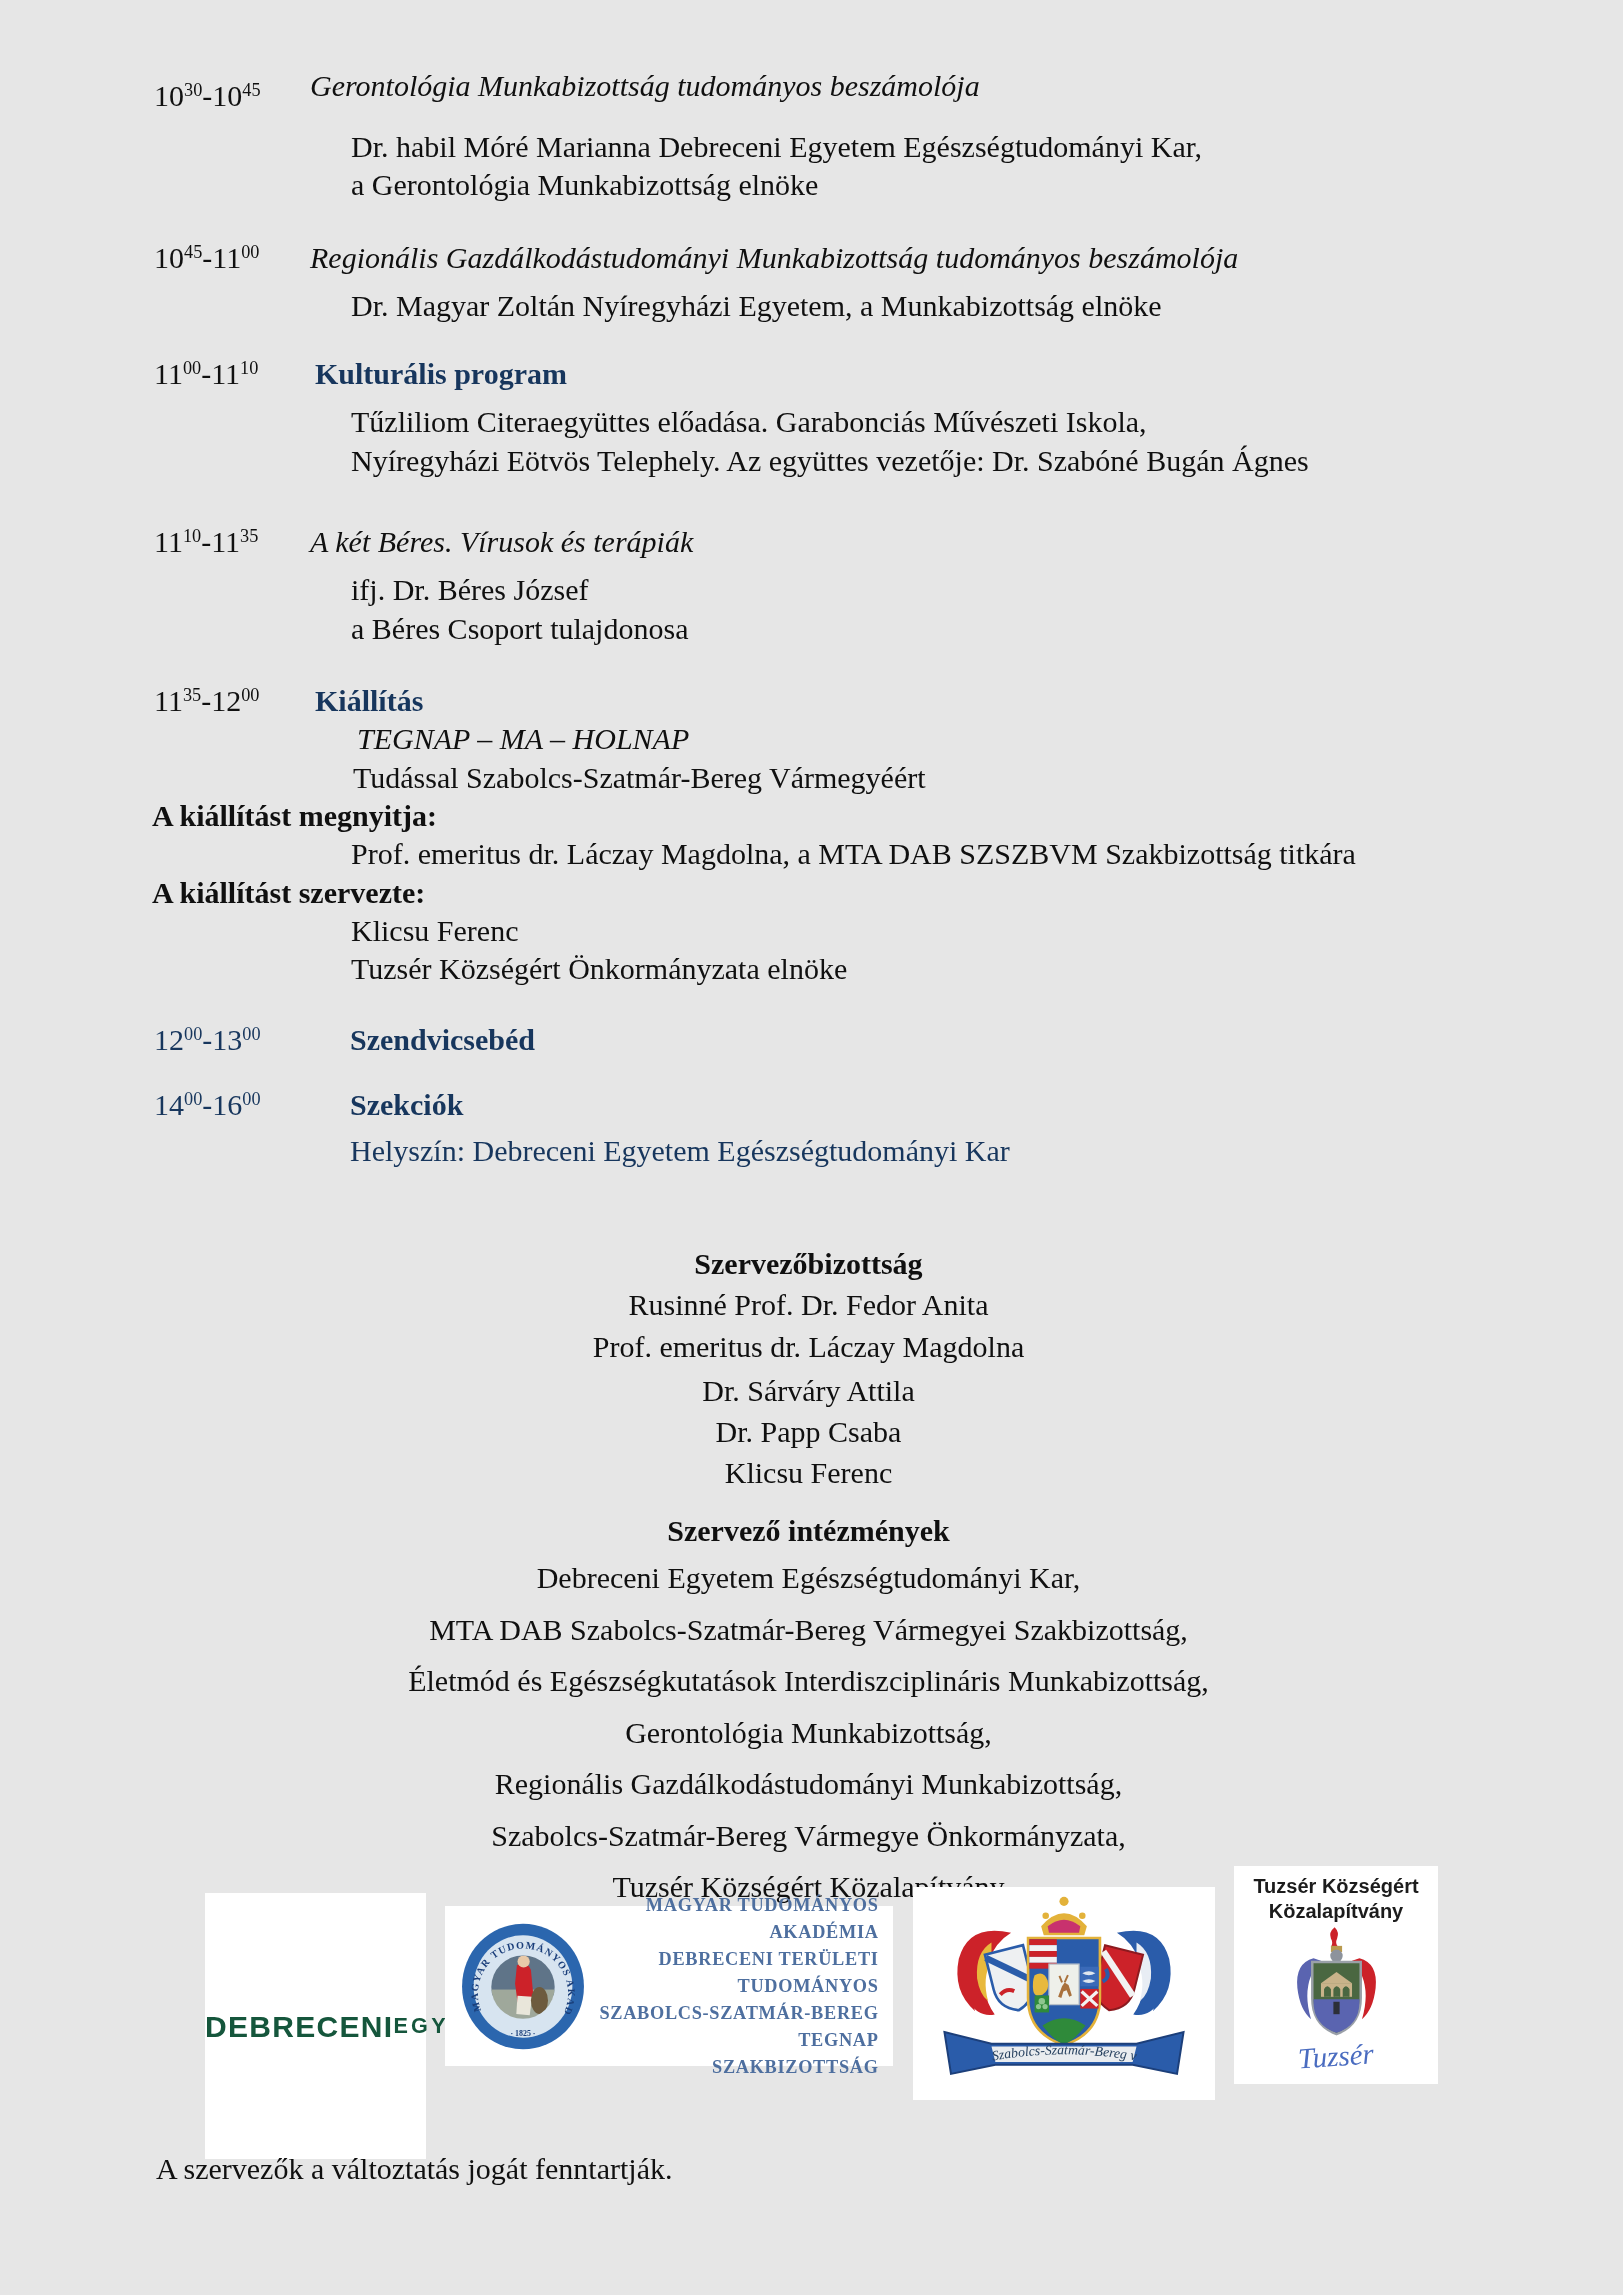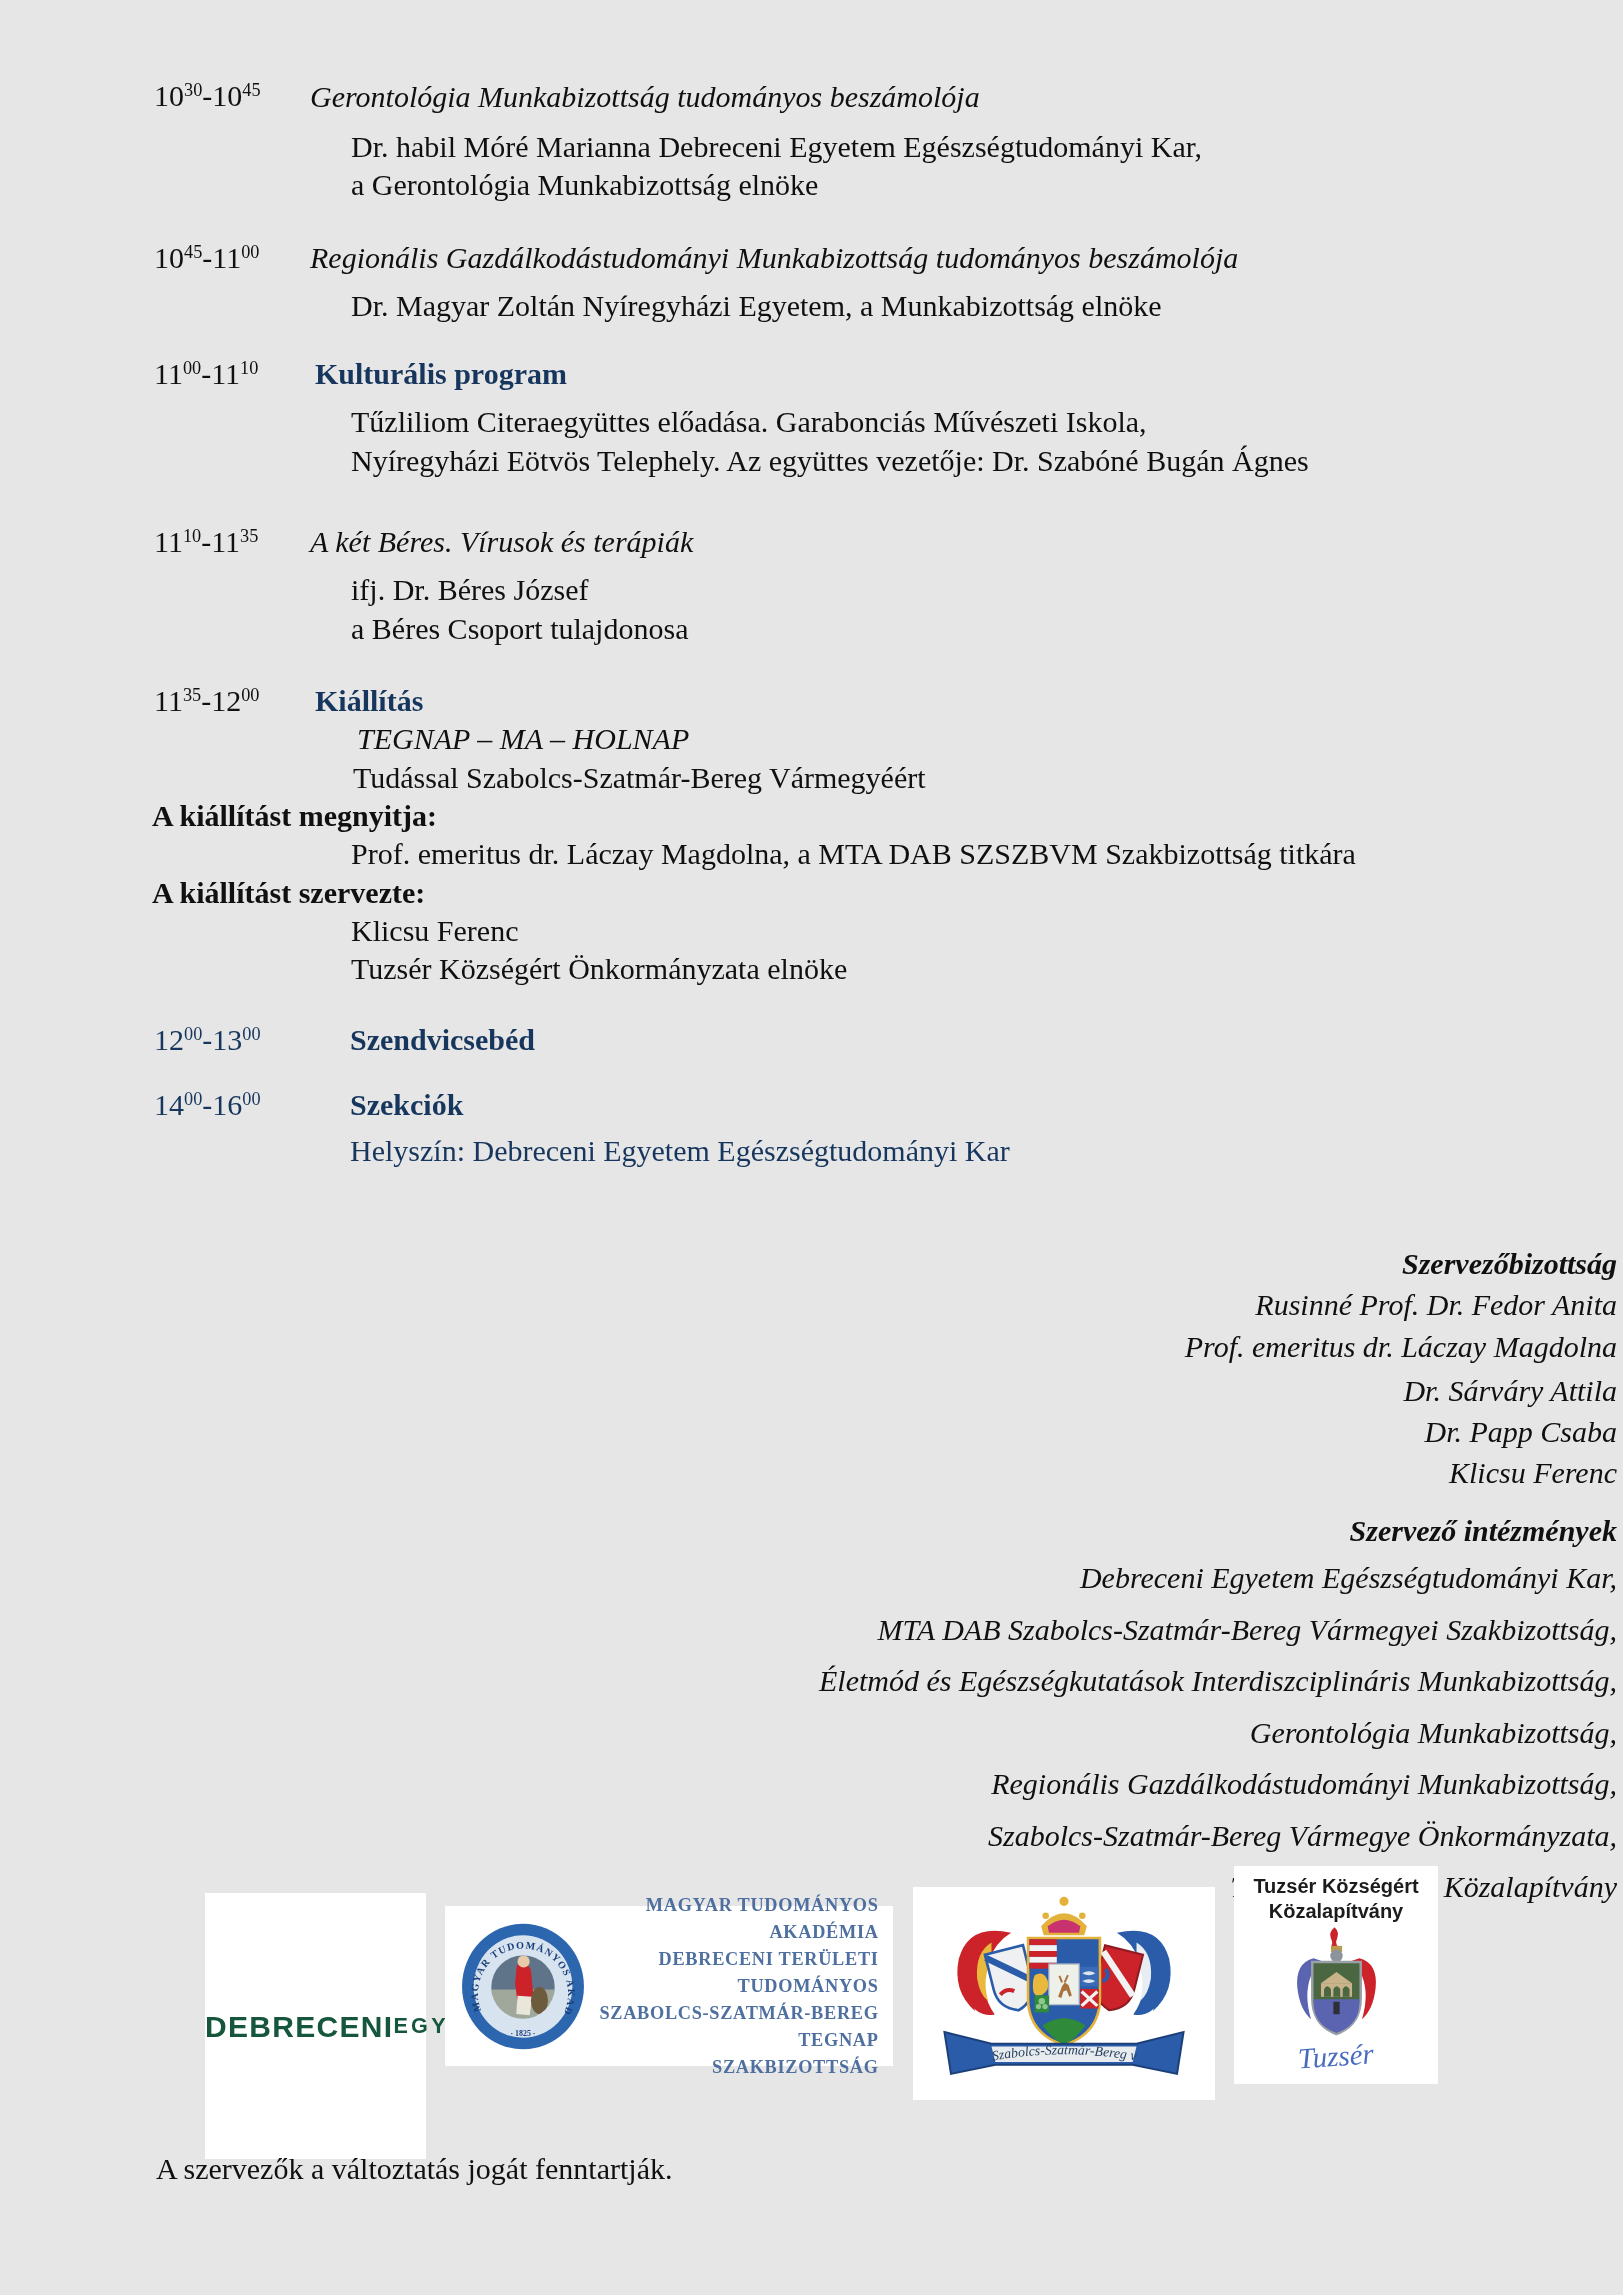--- a/index.html
+++ b/index.html
@@ -9,21 +9,21 @@
     background:#e6e6e6;
     font-family:"Liberation Serif", serif;
     font-size:30px;
     color:#101010;
     overflow:hidden;
   }
   .ln{position:absolute;line-height:38px;white-space:nowrap;}
   .i{font-style:italic;}
   .b{font-weight:bold;}
   .navy{color:#17365d;}
-  .center{left:0;width:1617px;text-align:right;font-style:italic;}
+  .center{left:0;width:1617px;text-align:center;}
   .sup{font-size:18.3px;position:relative;top:-0.55em;}
   .time span{display:inline;}
   .logo-box{position:absolute;background:#ffffff;}
   
   .deb-inner{display:flex;flex-direction:row;align-items:center;height:100%;}
   .deb-l1{font-family:"Liberation Sans",sans-serif;font-weight:bold;color:#15563c;font-size:30px;letter-spacing:1.3px;line-height:33px;margin-top:1.3px;}
   .deb-l2{font-family:"Liberation Sans",sans-serif;font-weight:bold;color:#15563c;font-size:21.6px;letter-spacing:3.3px;line-height:26px;}
   .deb-l3{font-family:"Liberation Sans",sans-serif;font-weight:normal;color:#15563c;font-size:13px;letter-spacing:0.7px;line-height:18.3px;}
   
   .mta-inner{display:flex;align-items:center;height:100%;padding:0 14.4px;box-sizing:border-box;}
@@ -32,21 +32,21 @@
   .tuz-inner{display:flex;flex-direction:column;align-items:center;height:100%;padding-top:7.9px;box-sizing:border-box;}
   .tuz-t{font-family:"Liberation Sans",sans-serif;font-weight:bold;color:#1c1c1c;font-size:20px;line-height:25px;}
   .tuz-sig{font-style:italic;color:#4a6cc0;font-size:29px;line-height:30px;margin-top:-3.9px;transform:rotate(-4deg);}
 </style>
 </head>
 <body>
 
 <div class="page">
 
   <div class="ln time" style="left:154px;top:77px"><span>10</span><span class="sup">30</span><span>-</span><span>10</span><span class="sup">45</span></div>
-  <div class="ln i" style="left:310px;top:78px">Gerontológia Munkabizottság tudományos beszámolója</div>
+  <div class="ln i" style="left:310px;top:67px">Gerontológia Munkabizottság tudományos beszámolója</div>
   <div class="ln" style="left:351px;top:128px">Dr. habil Móré Marianna Debreceni Egyetem Egészségtudományi Kar,</div>
   <div class="ln" style="left:351px;top:166px">a Gerontológia Munkabizottság elnöke</div>
 
   <div class="ln time" style="left:154px;top:239px"><span>10</span><span class="sup">45</span><span>-</span><span>11</span><span class="sup">00</span></div>
   <div class="ln i" style="left:310px;top:239px">Regionális Gazdálkodástudományi Munkabizottság tudományos beszámolója</div>
   <div class="ln" style="left:351px;top:287px">Dr. Magyar Zoltán Nyíregyházi Egyetem, a Munkabizottság elnöke</div>
 
   <div class="ln time" style="left:154px;top:355px"><span>11</span><span class="sup">00</span><span>-</span><span>11</span><span class="sup">10</span></div>
   <div class="ln b navy" style="left:315px;top:355px">Kulturális program</div>
   <div class="ln" style="left:351px;top:403px">Tűzliliom Citeraegyüttes előadása. Garabonciás Művészeti Iskola,</div>

